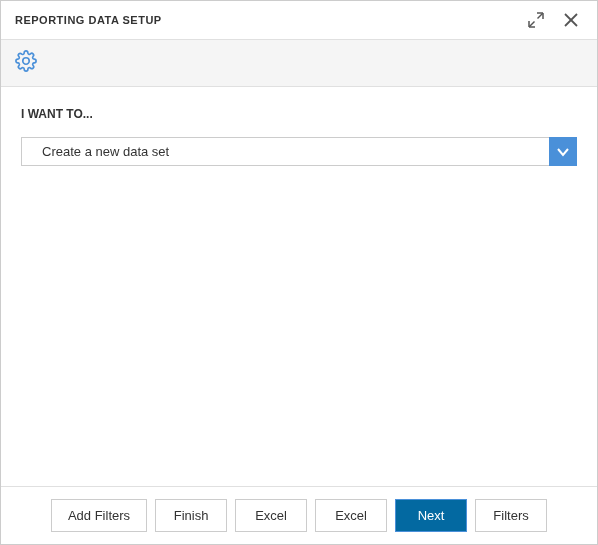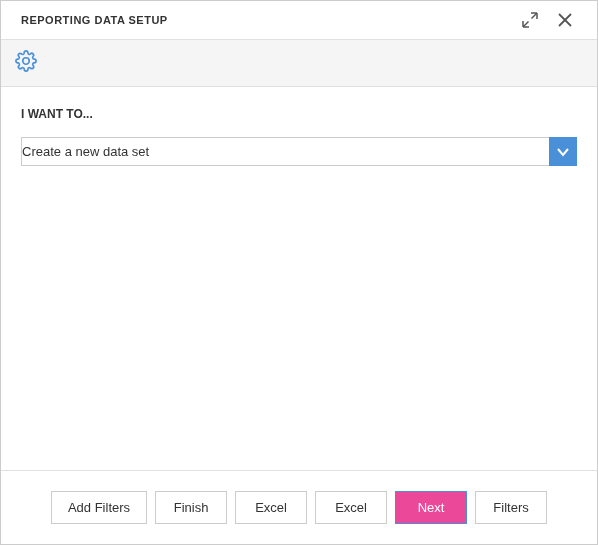--- a/index.html
+++ b/index.html
@@ -25,21 +25,21 @@
       border: 1px solid #cccccc;
       display: flex;
       flex-direction: column;
       box-shadow: 2px 2px 8px rgba(0,0,0,0.15);
     }
 
     .title-bar {
       display: flex;
       align-items: center;
       justify-content: space-between;
-      padding: 8px 20px;
+      padding: 8px 14px;
       background: #ffffff;
       border-bottom: 1px solid #e0e0e0;
       min-height: 38px;
     }
 
     .title-text {
       font-size: 11px;
       font-weight: 600;
       color: #333333;
       letter-spacing: 0.5px;
@@ -88,21 +88,21 @@
     }
 
     .select-wrapper {
       position: relative;
       display: flex;
       align-items: center;
     }
 
     .data-select {
       width: 100%;
-      padding: 6px 30px 6px 0;
+      padding: 6px 30px 6px 20px;
       border: 1px solid #cccccc;
       font-size: 13px;
       color: #333333;
       background: #ffffff;
       appearance: none;
       -webkit-appearance: none;
       cursor: pointer;
       outline: none;
     }
 
@@ -123,38 +123,38 @@
       width: 12px;
       height: 12px;
       fill: white;
     }
 
     .footer {
       display: flex;
       align-items: center;
       justify-content: center;
       gap: 8px;
-      padding: 20px 20px;
+      padding: 12px 20px;
       border-top: 1px solid #e0e0e0;
       background: #ffffff;
     }
 
     .footer-btn {
       min-width: 72px;
       padding: 8px 16px;
       font-size: 13px;
       border: 1px solid #cccccc;
       background: #ffffff;
       color: #333333;
       cursor: pointer;
       outline: none;
     }
 
     .footer-btn.active {
-      background: #ec4899;
+      background: #0369a1;
       color: #ffffff;
       border: 1px solid #4a90d9;
     }
   </style>
 </head>
 <body>
 
 <div class="dialog">
 
   <div class="title-bar">

